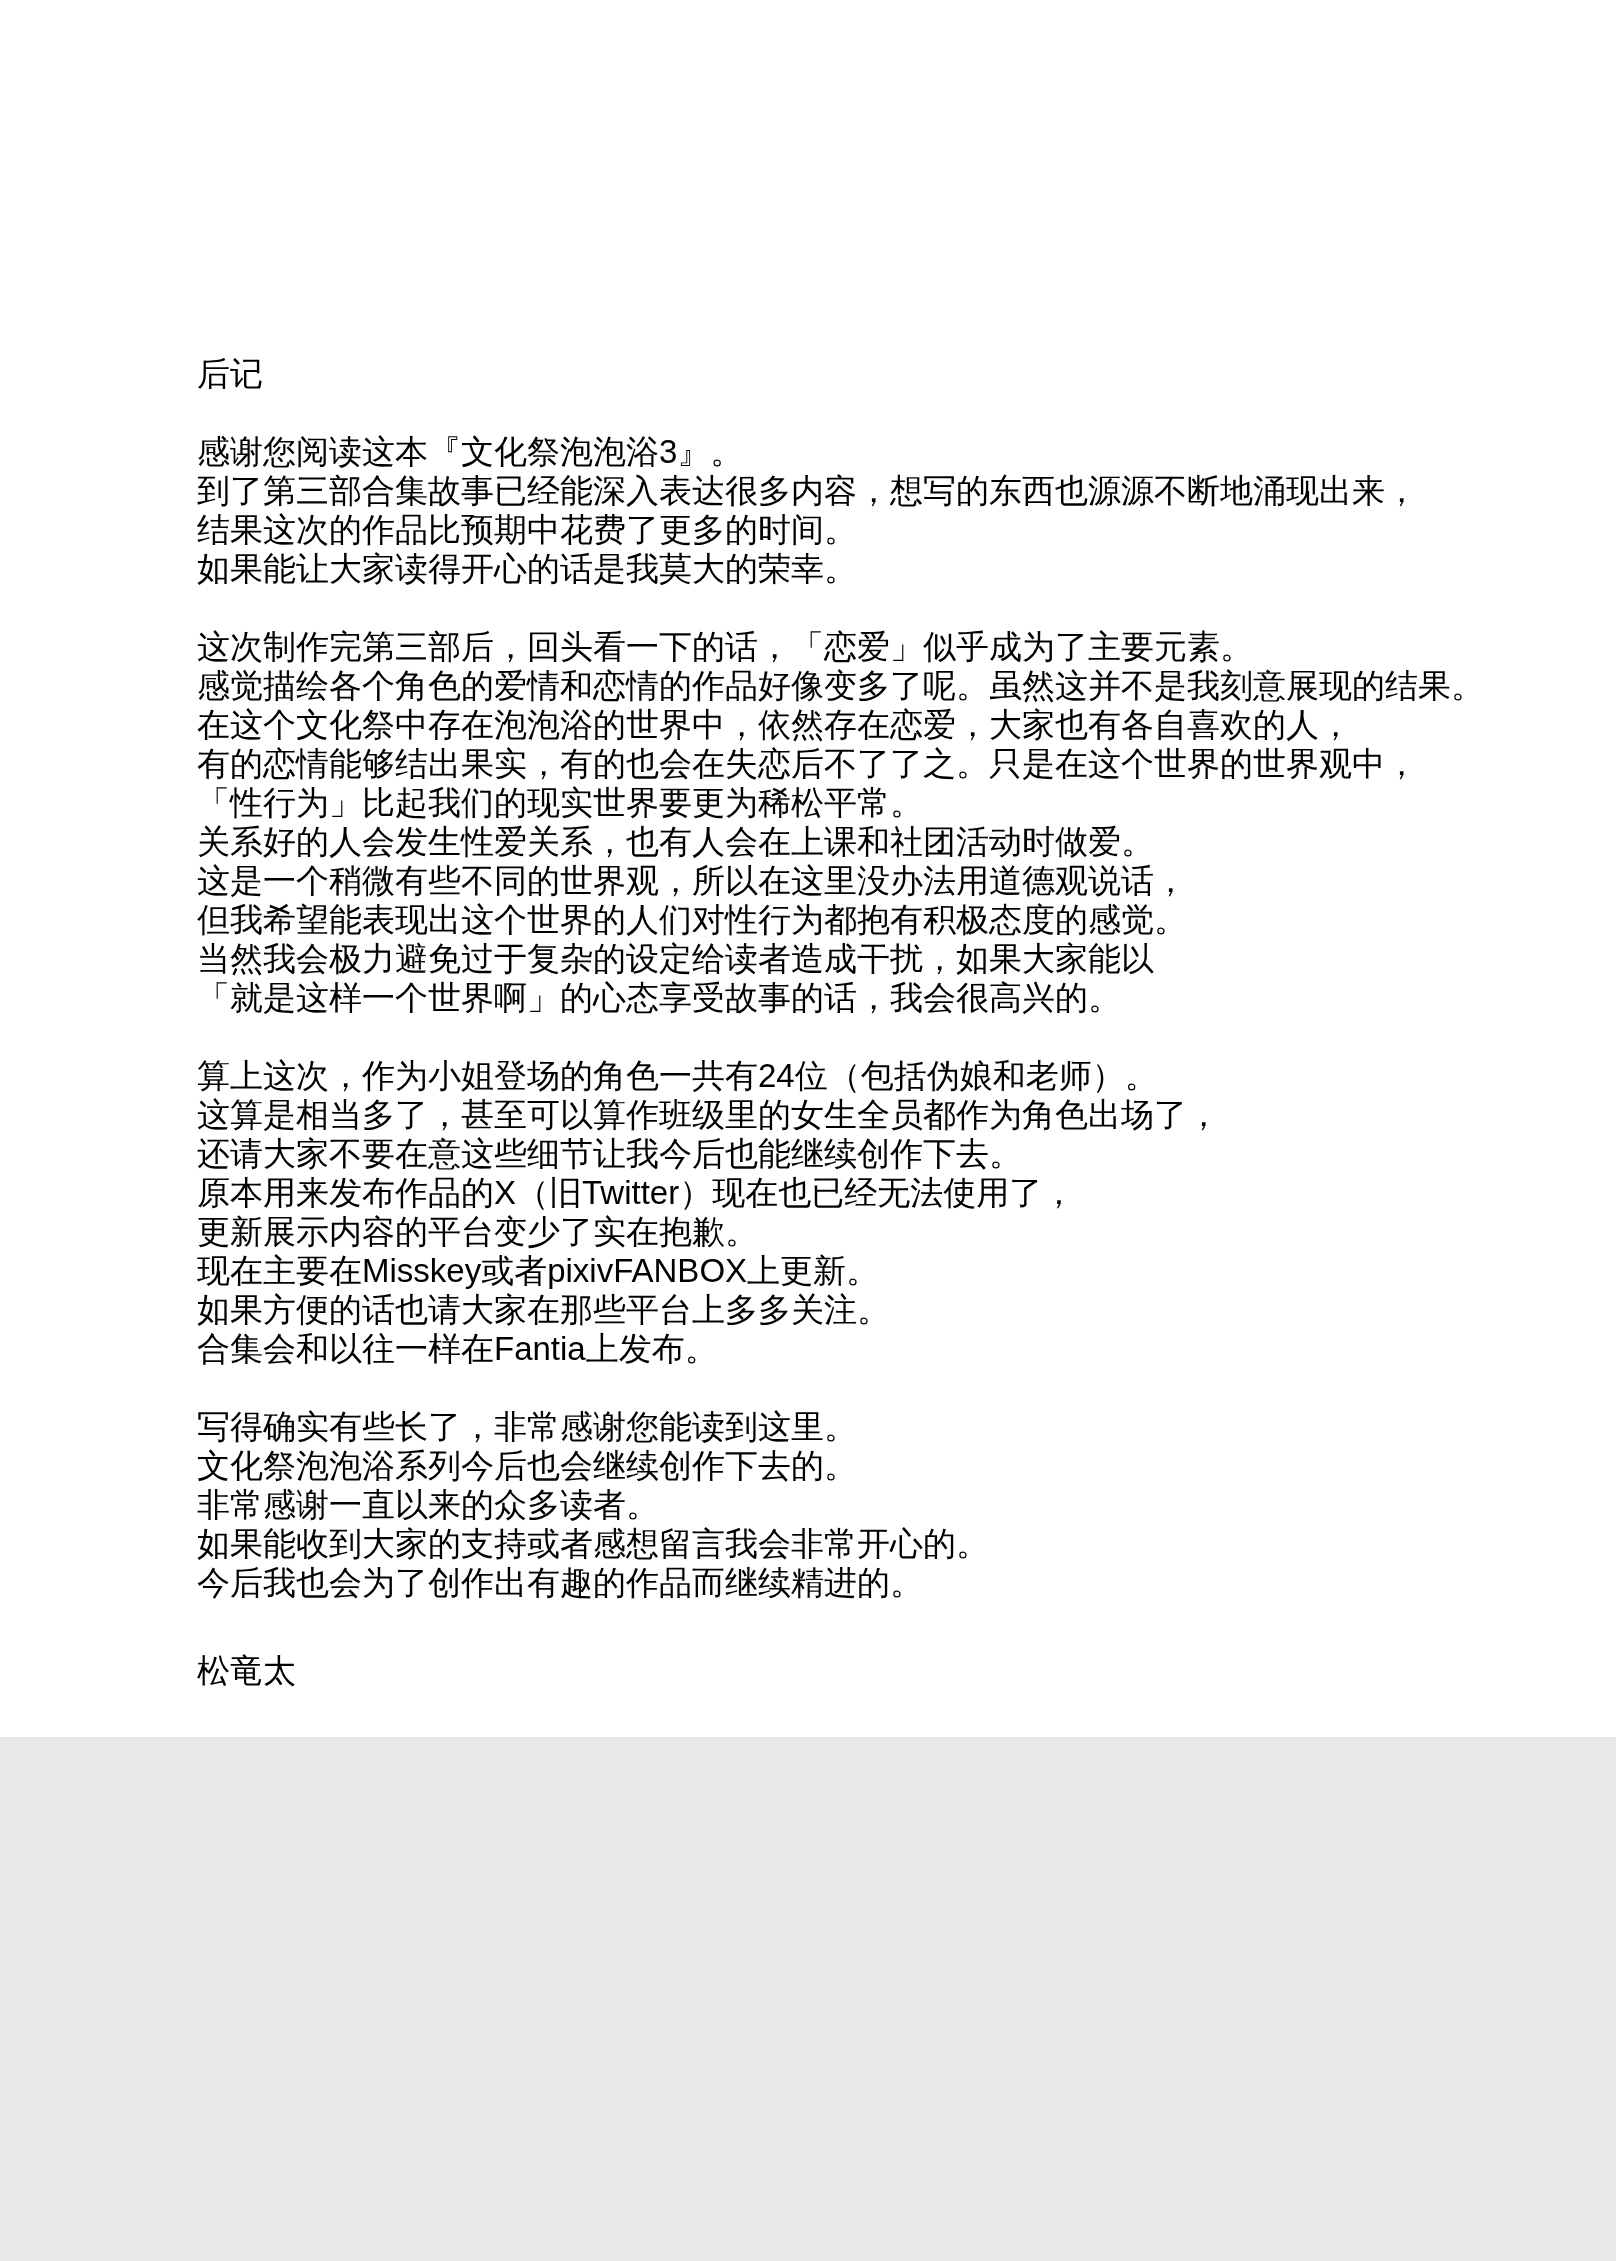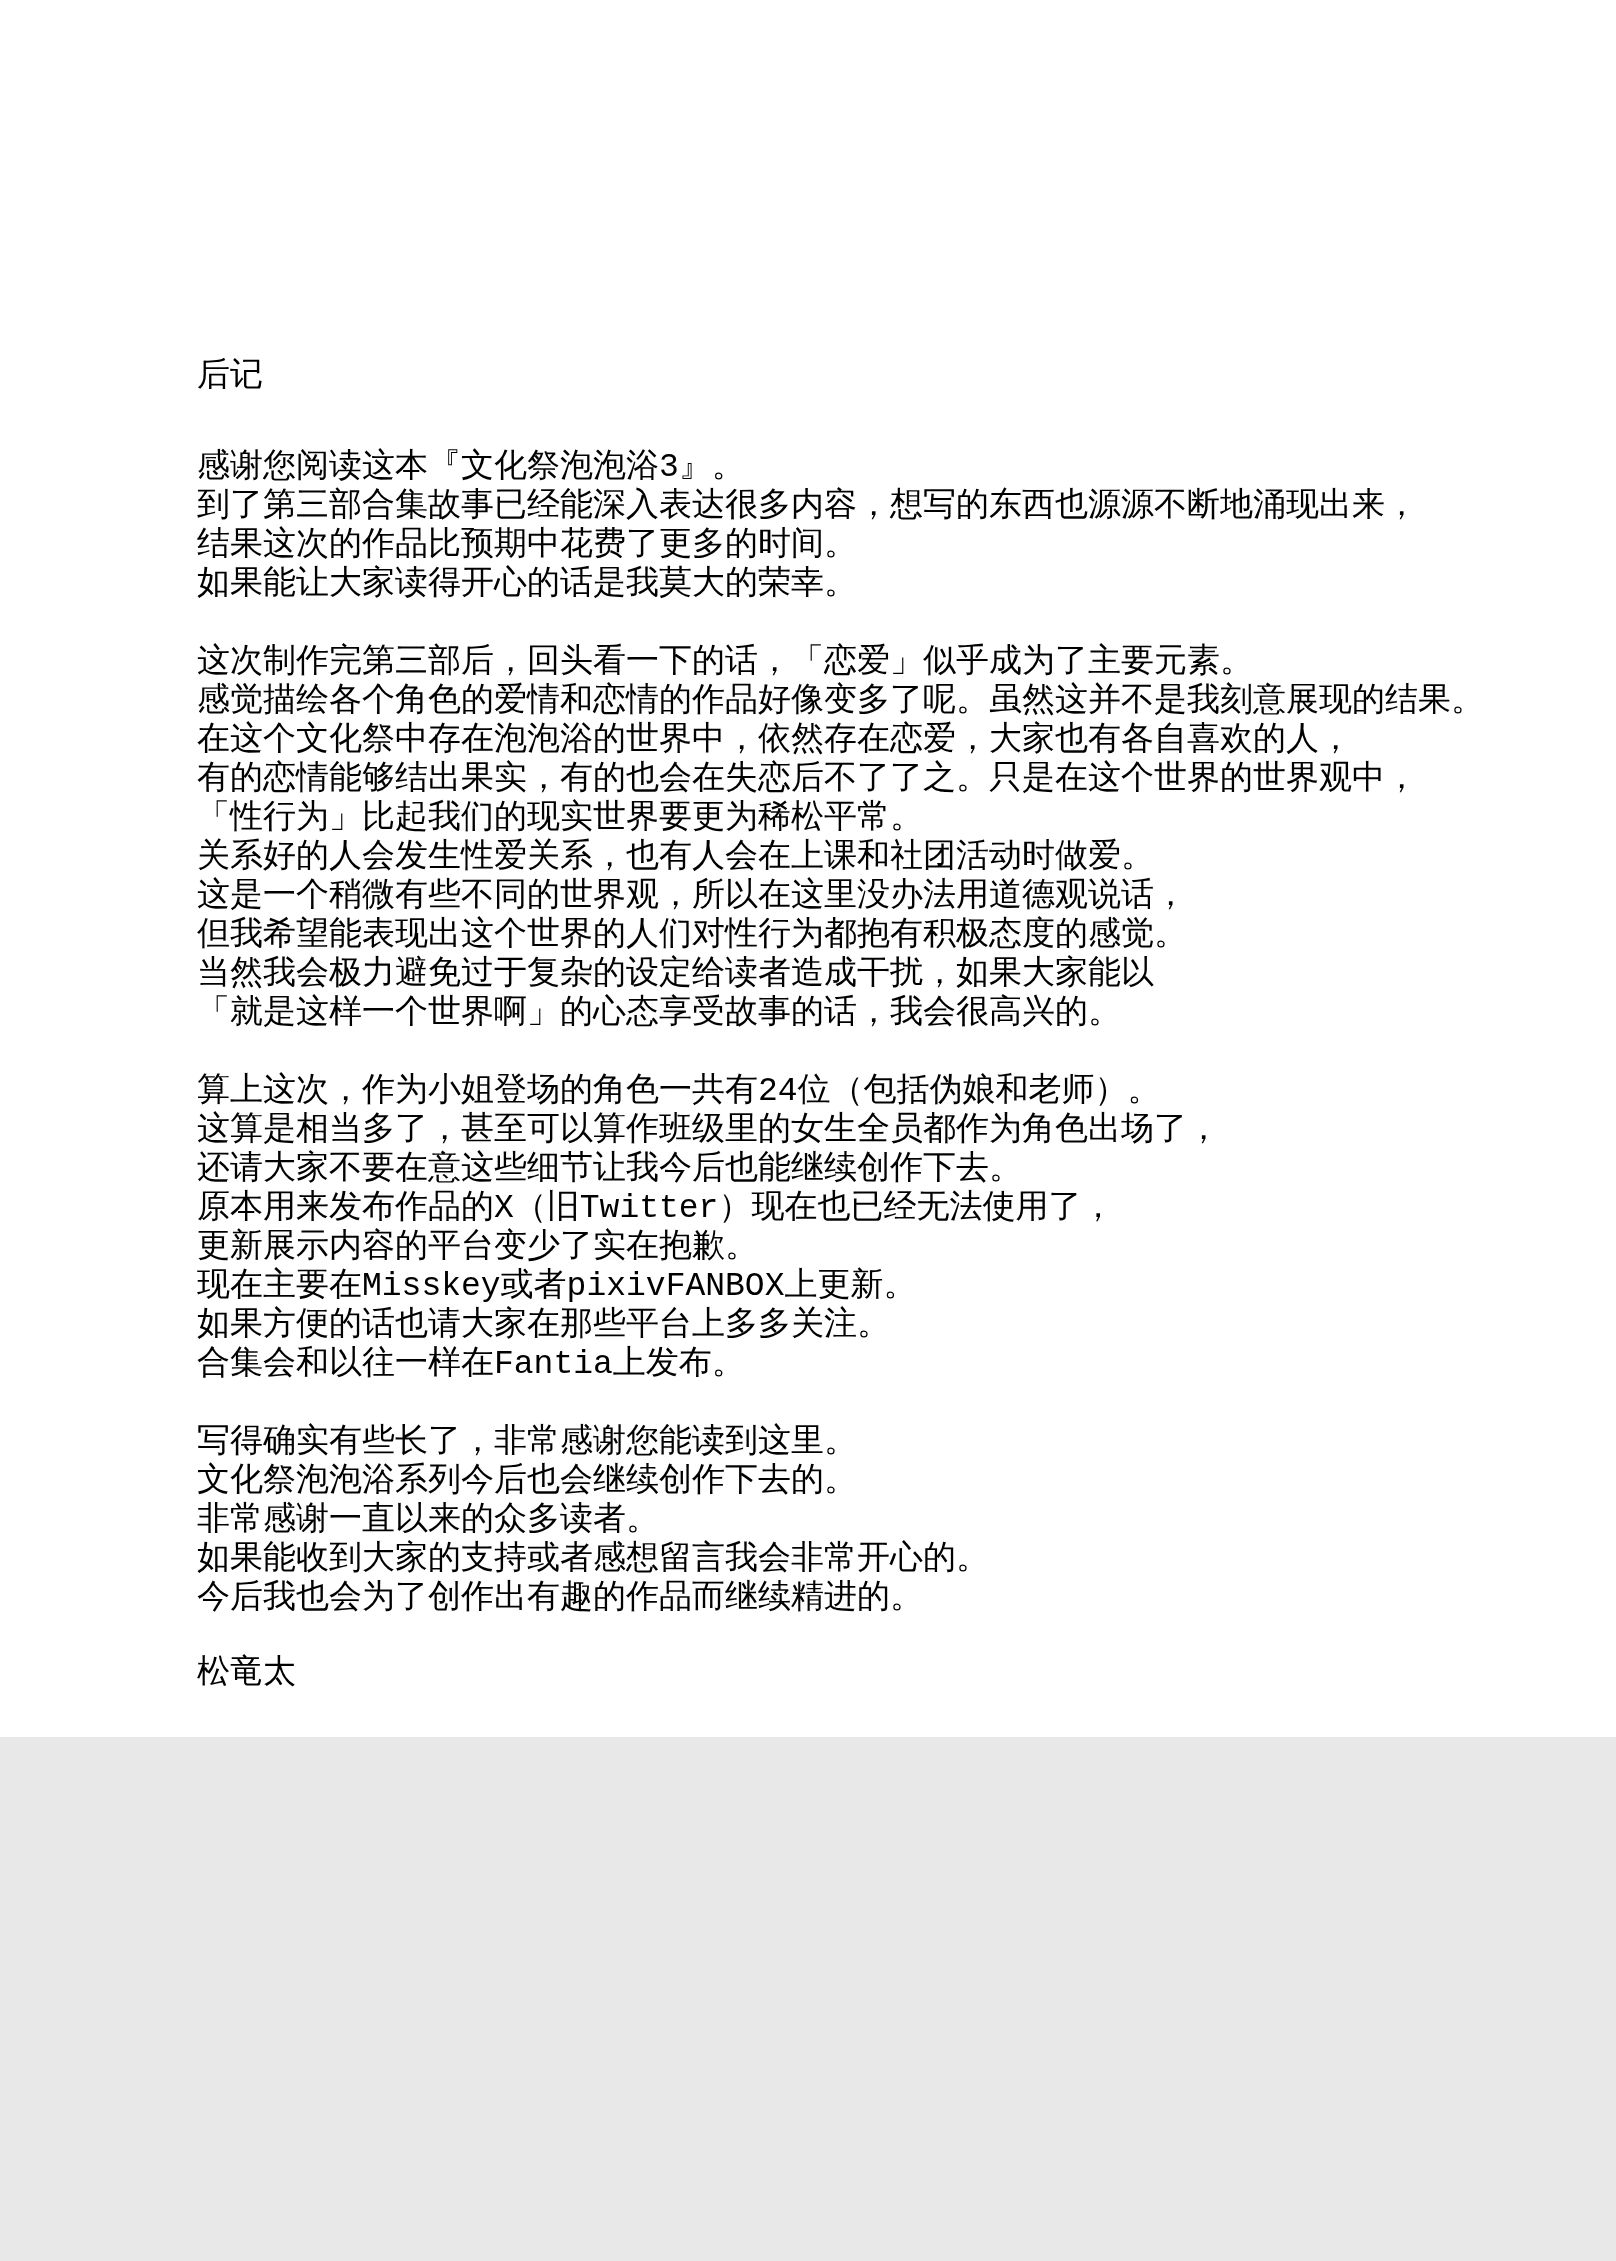--- a/index.html
+++ b/index.html
@@ -16,25 +16,24 @@
     position: absolute;
     left: 197px;
     top: 354px;
     font-size: 33px;
     line-height: 39px;
     white-space: pre;
   }
   .afterword-body {
     position: absolute;
     left: 197px;
-    top: 448px;
+    top: 432px;
     font-size: 33px;
     line-height: 39px;
     white-space: pre;
-    font-family: Liberation Mono, monospace;
   }
   .afterword-body .text-line { height: 39px; }
   .author-signature {
     position: absolute;
     left: 197px;
     top: 1651px;
     font-size: 33px;
     line-height: 39px;
     white-space: pre;
     text-align: right;

